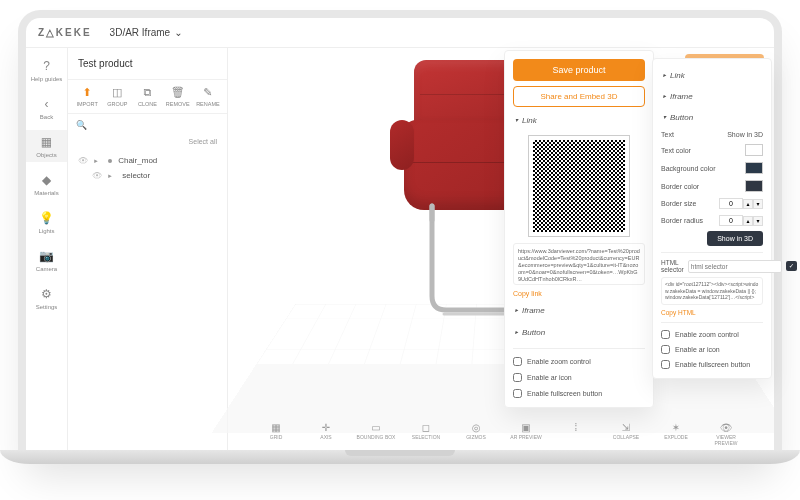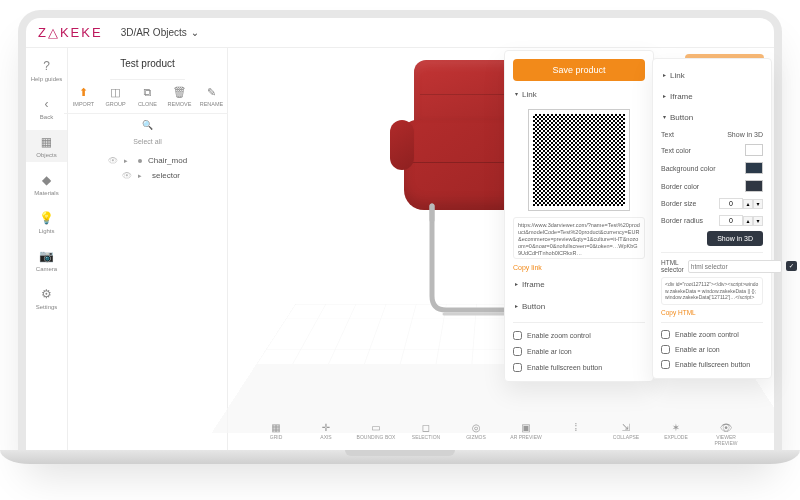--- a/index.html
+++ b/index.html
@@ -3,34 +3,34 @@
 <meta charset="utf-8">
 <style>
 * { box-sizing: border-box; margin: 0; padding: 0; font-family: -apple-system, BlinkMacSystemFont, "Segoe UI", Arial, sans-serif; }
 body { background: #fff; width: 800px; height: 500px; overflow: hidden; position: relative;}
 
 .laptop-frame { position: absolute; top: 18px; left: 26px; right: 26px; bottom: 50px; background: #fff; border-radius: 14px 14px 0 0; box-shadow: 0 0 0 8px #e7e7e7, 0 25px 40px rgba(0,0,0,0.12); overflow: hidden;}
 .laptop-base { position:absolute; left:0; right:0; bottom:36px; height:14px; background: linear-gradient(#e6e6e6,#cfcfcf); border-radius: 0 0 30px 30px/0 0 14px 14px;}
 .laptop-notch { position:absolute; left:50%; transform:translateX(-50%); bottom:44px; width:110px; height:6px; background:#d2d2d2; border-radius: 0 0 8px 8px;}
 
 .topbar { height: 30px; border-bottom: 1px solid #eee; display:flex; align-items:center; padding: 0 12px; gap:18px;}
-.logo { font-weight: 400; letter-spacing: 2px; font-size: 13px; color:#be185d;}
+.logo { font-weight: 700; letter-spacing: 2px; font-size: 10px; color:#737373;}
 .viewer-dd { font-size:10px; color:#444; display:flex; align-items:center; gap:4px; cursor:pointer;}
 
 .app { display:flex; height: calc(100% - 30px);}
 
 
 .rail { width:42px; border-right:1px solid #eee; display:flex; flex-direction:column; align-items:center; padding-top:6px; gap:6px;}
 .rail-item { display:flex; flex-direction:column; align-items:center; gap:2px; width:100%; padding:4px 0; cursor:pointer;}
 .rail-item.active { background:#f3f3f3;}
 .rail-ico { width:16px; height:16px; display:flex; align-items:center; justify-content:center; color:#888; font-size:12px;}
 .rail-lbl { font-size:6px; color:#888;}
 
 
-.sidebar { width:160px; border-right:1px solid #eee; display:flex; flex-direction:column;align-items:center;}
+.sidebar { width:160px; border-right:1px solid #eee; display:flex; flex-direction:column;}
 .side-title { padding:10px 10px; font-size:10px; color:#333; border-bottom:1px solid #f0f0f0;}
 .toolbar { display:flex; gap:4px; padding:6px 6px; border-bottom:1px solid #f0f0f0;}
 .tb-item { display:flex; flex-direction:column; align-items:center; gap:2px; width:28px; cursor:pointer;}
 .tb-item.accent .tb-ico{ color:#f28a1a;}
 .tb-ico { font-size:11px; color:#888;}
 .tb-lbl { font-size:5.5px; color:#888;}
 .filter { padding:6px 8px; display:flex; align-items:center; gap:6px;}
 .filter input { flex:1; font-size:8px; padding:3px 4px; border:1px solid #e3e3e3; border-radius:3px; outline:none;}
 .sel-all { font-size:7px; color:#999; text-align:right; padding:2px 10px 4px;}
 .tree { padding:4px 8px; font-size:8px; color:#555;}
@@ -59,21 +59,21 @@
 .legs svg { overflow:visible;}
 .bottombar { position:absolute; bottom:4px; left:0; right:0; display:flex; justify-content:center; gap:8px;}
 .bb-item{ display:flex; flex-direction:column; align-items:center; gap:1px; width:42px; cursor:pointer;}
 .bb-ico{ font-size:10px; color:#999;}
 .bb-lbl{ font-size:5px; color:#999; text-align:center;}
 
 
 .panel { position:absolute; top:50px; right:146px; width:150px; background:#fff; border:1px solid #eee; border-radius:4px; box-shadow:0 10px 24px rgba(0,0,0,0.08); padding:8px; display:flex; flex-direction:column; gap:5px;}
 .btn-primary{ background:#f28a1a; color:#fff; border:none; border-radius:4px; padding:6px 0; font-size:9px; cursor:pointer;}
 .btn-outline{ background:#fff; color:#f28a1a; border:1px solid #f28a1a; border-radius:4px; padding:5px 0; font-size:8px; cursor:pointer;}
-.acc-head{ font-size:8px; color:#555; padding:4px 2px; display:flex; gap:4px; cursor:pointer;}
+.acc-head{ font-size:8px; color:#555; padding:4px 2px; display:flex; gap:4px; cursor:pointer;font-style:italic;}
 .acc-head .tri{font-size:6px;}
 .qr{ width:100px; height:100px; margin:2px auto; background:
   repeating-linear-gradient(0deg,#000 0 2px,#fff 2px 4px),
   repeating-linear-gradient(90deg,#000 0 2px,#fff 2px 4px);
   background-blend-mode: difference; border:4px solid #fff; box-shadow:0 0 0 1px #ccc;}
 .link-box{ font-size:5.5px; color:#666; line-height:1.25; border:1px solid #eee; padding:4px; border-radius:3px; word-break:break-all; max-height:42px; overflow:hidden;}
 .copy-link{ font-size:7px; color:#f28a1a; cursor:pointer;}
 .chk-row{ display:flex; align-items:center; gap:5px; font-size:7px; color:#555; padding:1px 0;}
 .chk-row input{ width:9px;height:9px;}
 
@@ -93,21 +93,21 @@
 .hr{height:1px;background:#eee;margin:2px 0;}
 </style>
 </head>
 <body>
 
 <div class="laptop-frame">
 
   <div class="topbar">
     <div class="logo">Z△KEKE</div>
     <div class="viewer-dd">
-      <span>3D/AR Objects</span>
+      <span>3D/AR Iframe</span>
       <span>⌄</span>
     </div>
   </div>
 
   <div class="app">
 
     <div class="rail">
       <div class="rail-item">
           <div class="rail-ico">?</div>
           <div class="rail-lbl">Help guides</div>
@@ -241,20 +241,21 @@
             <div class="bb-ico">👁</div>
             <div class="bb-lbl">VIEWER PREVIEW</div>
           </div>
       </div>
     </div>
   </div>
 </div>
 
 <div class="panel">
   <button class="btn-primary">Save product</button>
+  <button class="btn-outline">Share and Embed 3D</button>
   <div class="acc-head">
       <span class="tri">▾</span>
       <span>Link</span>
     </div>
   <div class="qr"></div>
   <div class="link-box">https://www.3darviewer.com/?name=Test%20product&amp;modelCode=Test%20product&amp;currency=EUR&amp;ecommerce=preview&amp;qty=1&amp;culture=it-IT&amp;nozoom=0&amp;noar=0&amp;nofullscreen=0&amp;token=…WpKbG9UdCdHTnhob0lCRkxR…</div>
   <div class="copy-link">Copy link</div>
   <div class="acc-head">
       <span class="tri">▸</span>
       <span>Iframe</span>

